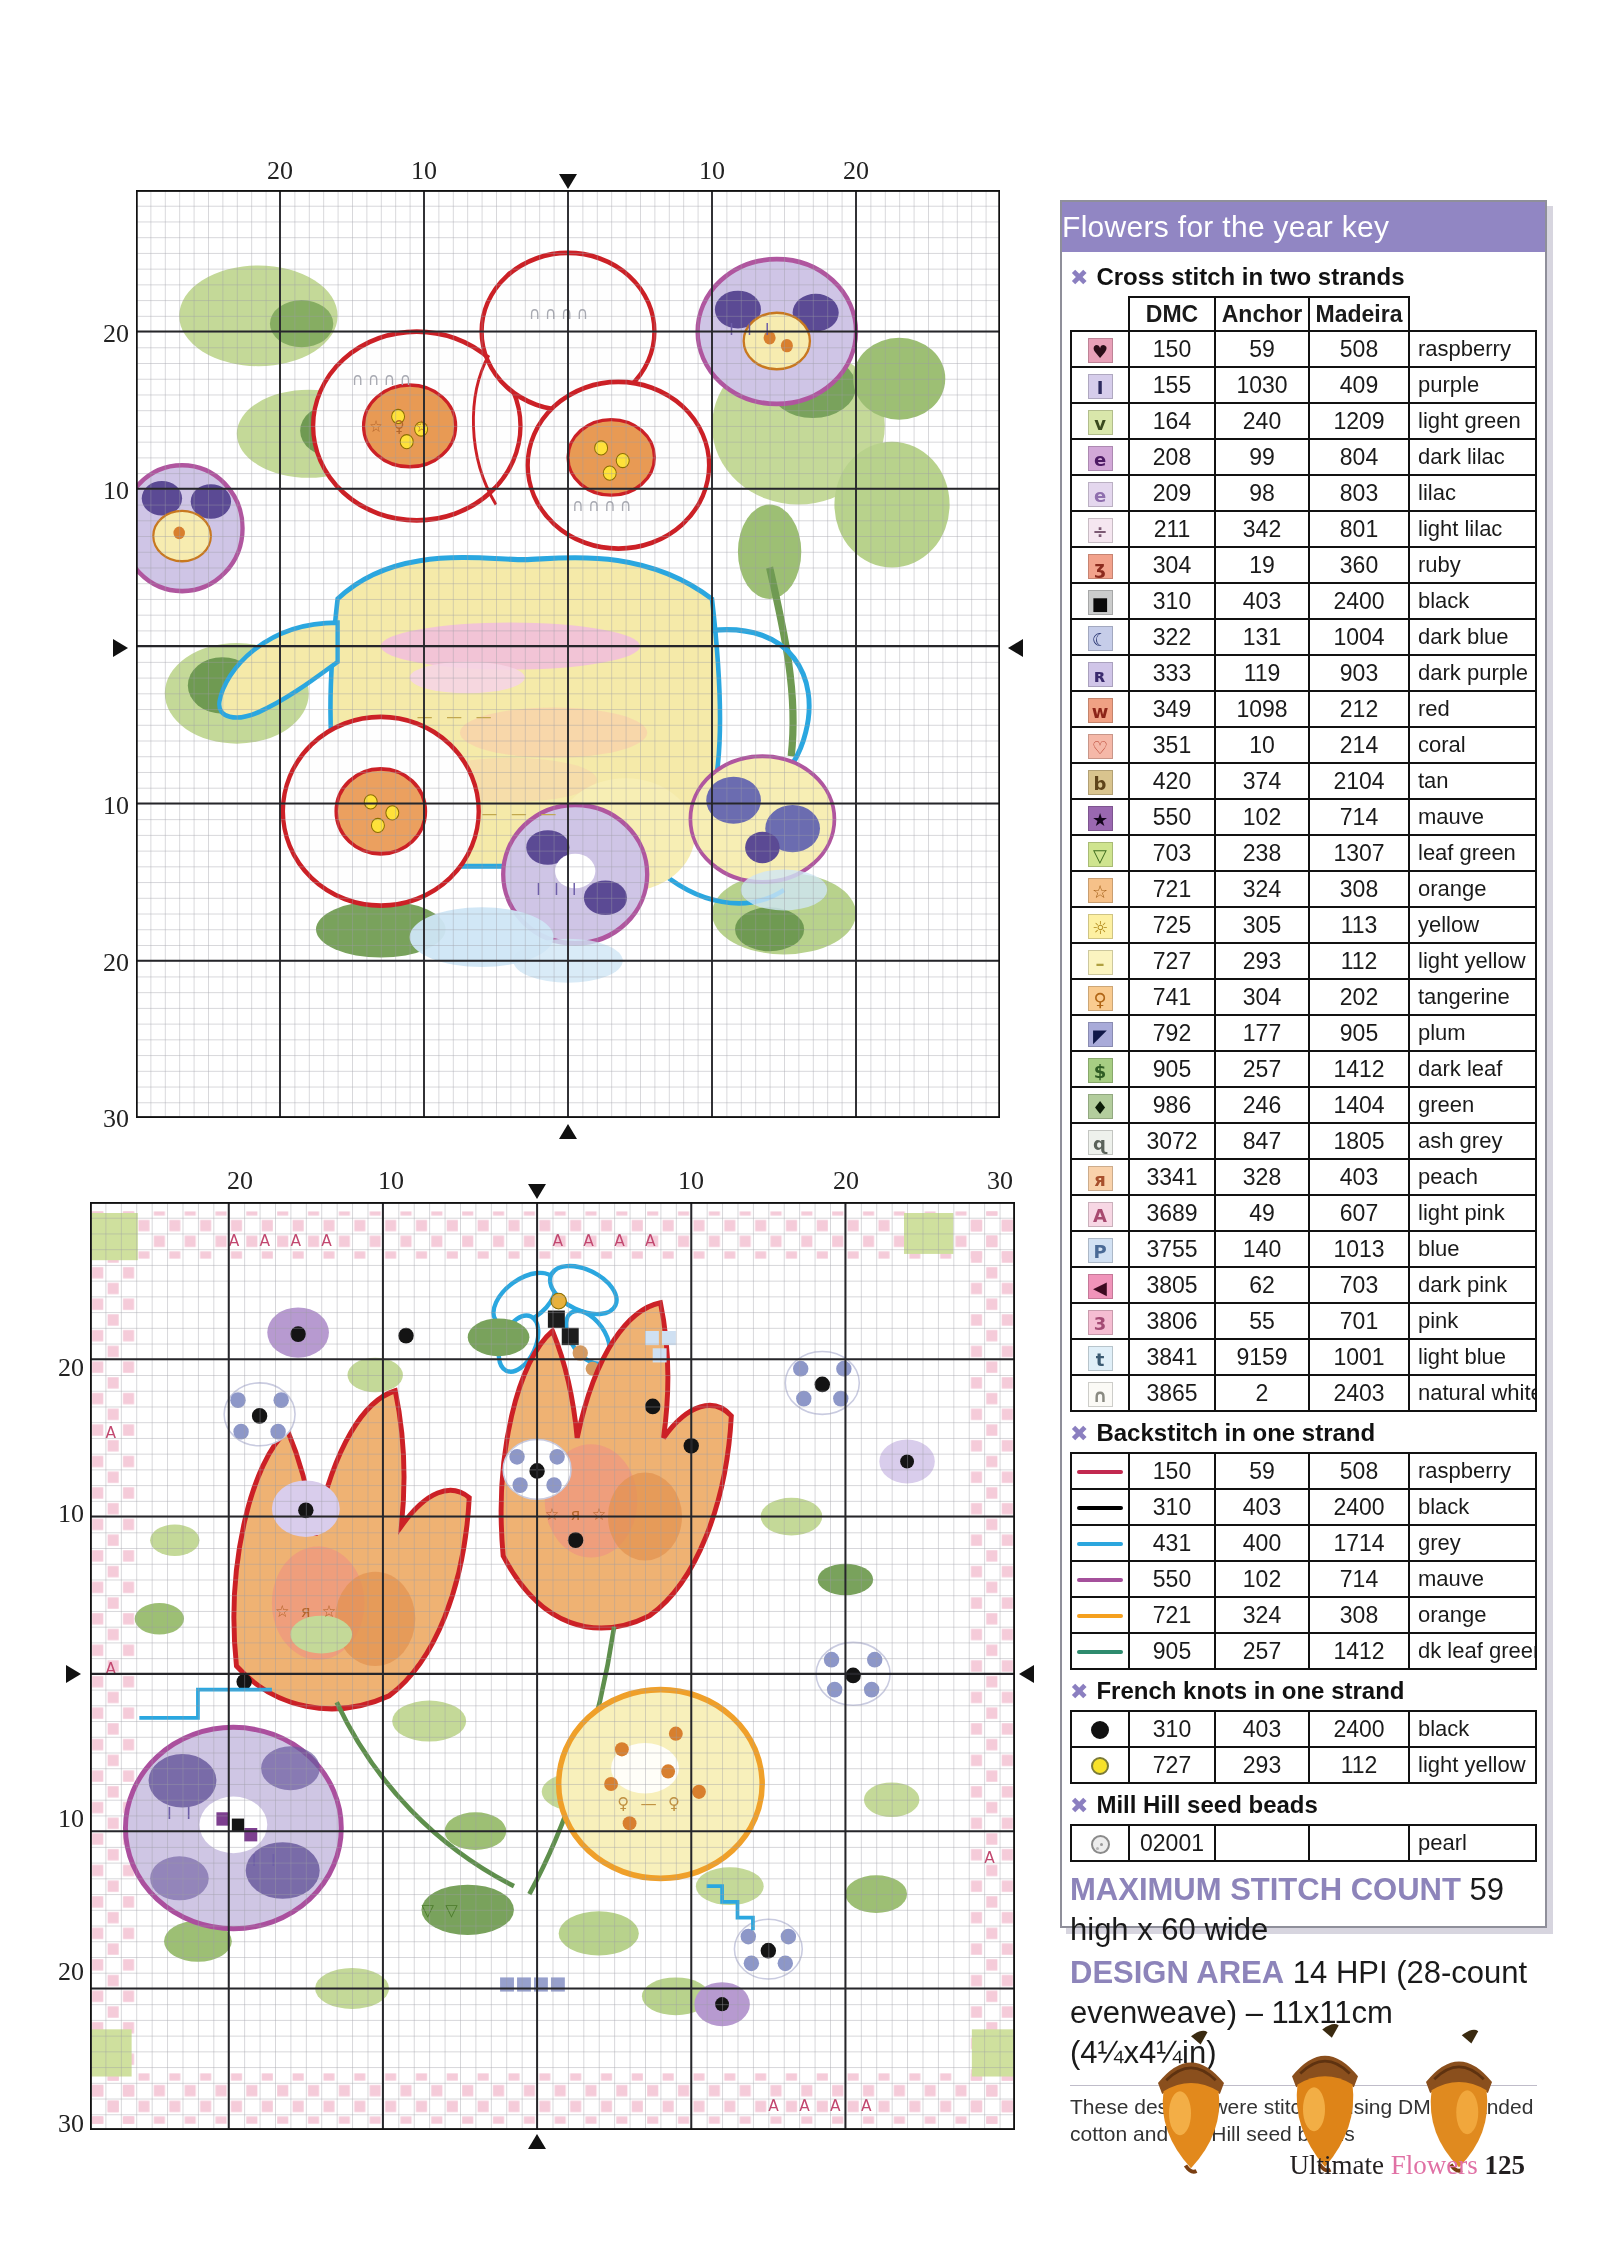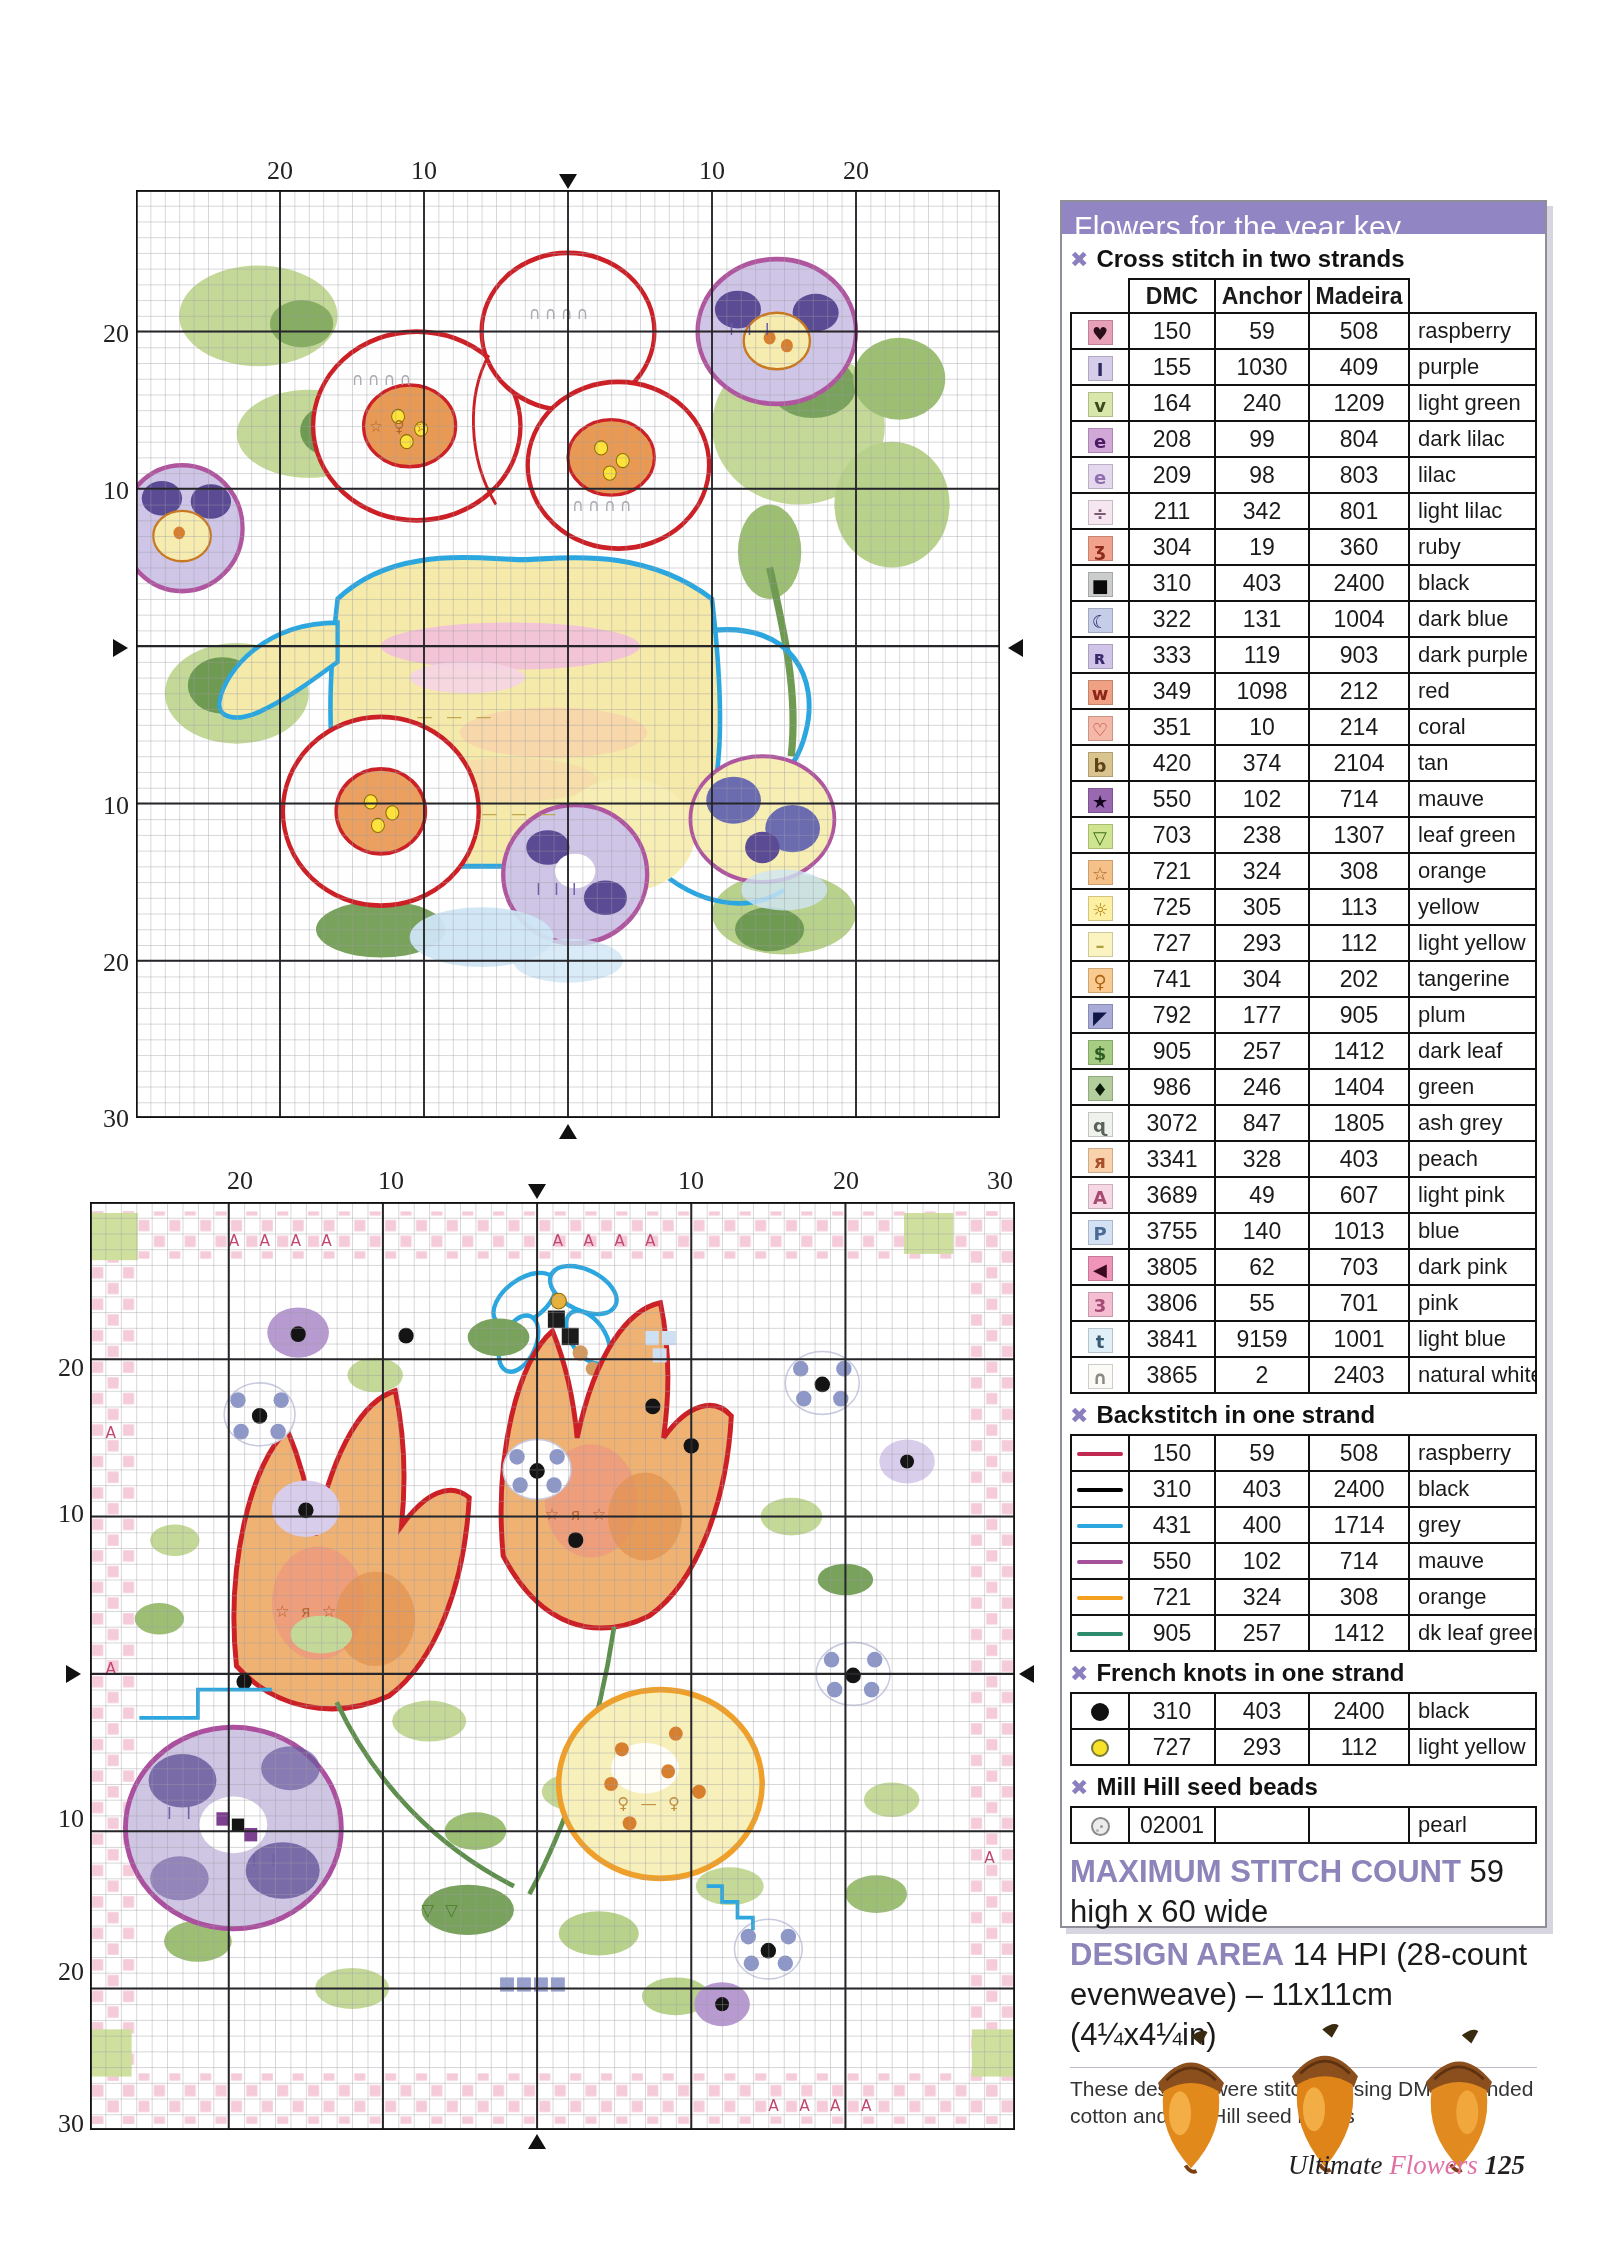--- a/index.html
+++ b/index.html
@@ -3,42 +3,42 @@
 <meta charset="utf-8">
 <style>
   html,body{margin:0;padding:0;background:#ffffff;}
   #page{position:relative;width:1600px;height:2262px;background:#ffffff;overflow:hidden;
         font-family:"Liberation Sans",sans-serif;color:#1a1a1a;}
 
   
   .mag-header{position:absolute;left:1245px;top:103px;width:300px;text-align:right;
               font-size:34px;font-weight:400;color:#6d6e71;letter-spacing:.5px;}
   .mag-footer{position:absolute;left:1255px;top:2150px;width:270px;text-align:right;
-              font-family:"Liberation Serif",serif;font-size:27px;color:#231f20;font-style:italic;}
+              font-family:"Liberation Serif",serif;font-size:27px;color:#231f20;}
   .mag-footer .flowers{color:#e071a5;}
   .mag-footer .pageno{font-weight:bold;}
 
   
   .chart{position:absolute;}
   .chart svg.gridsvg{position:absolute;display:block;}
   .axlab{position:absolute;width:40px;text-align:center;font-family:"Liberation Serif",serif;
          font-size:26px;color:#222;}
   .axlab.left{width:34px;text-align:right;}
   .arr{position:absolute;width:0;height:0;}
   .arr.down{border-left:9px solid transparent;border-right:9px solid transparent;border-top:15px solid #111;}
   .arr.up{border-left:9px solid transparent;border-right:9px solid transparent;border-bottom:15px solid #111;}
   .arr.right{border-top:9px solid transparent;border-bottom:9px solid transparent;border-left:15px solid #111;}
   .arr.left{border-top:9px solid transparent;border-bottom:9px solid transparent;border-right:15px solid #111;}
   text.tex{font-family:"DejaVu Sans",sans-serif;}
 
   
   .key-panel{position:absolute;left:1060px;top:200px;width:487px;height:1728px;background:#ffffff;
              border:2px solid #8f8f9a;box-shadow:6px 6px 0 rgba(166,162,184,.45);box-sizing:border-box;}
-  .key-header{height:32px;line-height:50px;background:#9186c3;color:#ffffff;font-size:30px;
-              padding-left:12px;letter-spacing:.3px;}
+  .key-header{height:50px;line-height:50px;background:#9186c3;color:#ffffff;font-size:30px;
+              letter-spacing:.3px;}
   .key-body{padding:4px 8px 0 8px;}
   .sect{display:flex;align-items:center;gap:8px;font-size:24px;font-weight:bold;color:#111;
         padding:7px 0 5px 0;}
   .x-icon{color:#8b7fc0;font-family:"DejaVu Sans",sans-serif;font-size:22px;font-weight:bold;}
   table.key{border-collapse:collapse;width:100%;table-layout:fixed;}
   table.key col.c-sym{width:58px;} table.key col.c-dmc{width:86px;}
   table.key col.c-anc{width:94px;} table.key col.c-mad{width:100px;}
   table.key th{font-size:23px;font-weight:bold;text-align:center;border:2px solid #111;height:30px;}
   table.key th.blank{border:none;}
   table.key td{border:2px solid #111;height:32px;font-size:23px;text-align:center;

